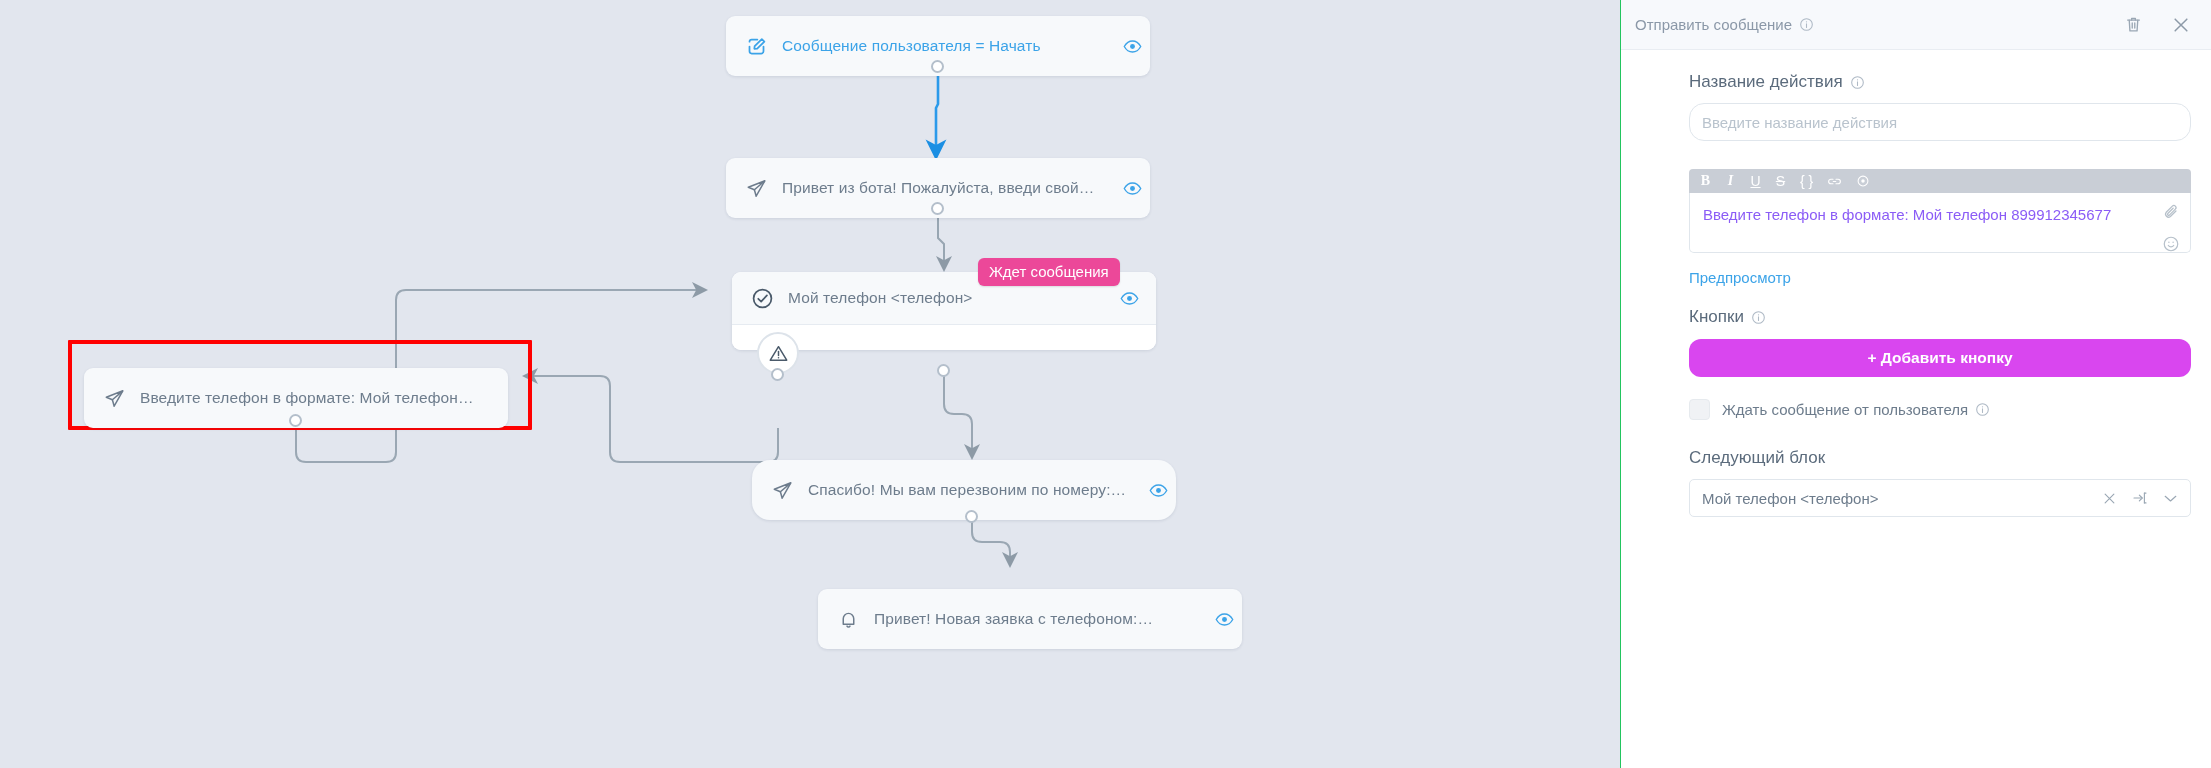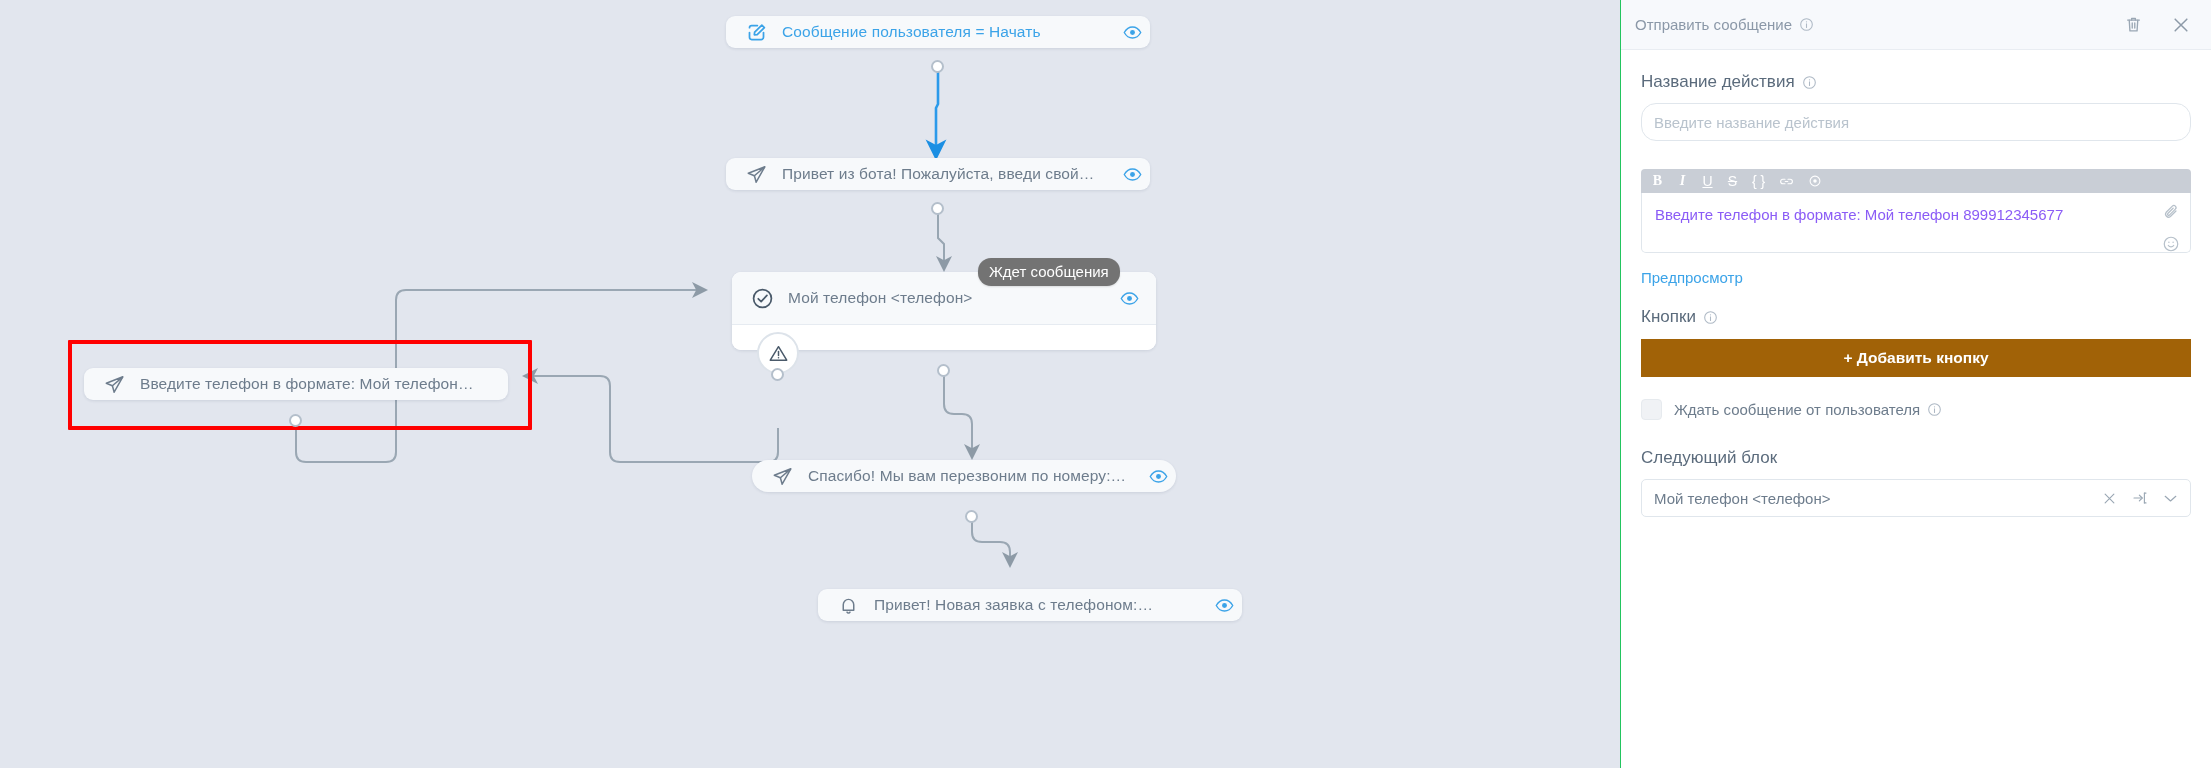--- a/index.html
+++ b/index.html
@@ -40,21 +40,21 @@
   
   .node {
     position: absolute;
     background: #f7f9fb;
     border-radius: 9px;
     box-shadow: 0 1px 3px rgba(40,60,90,0.12);
     display: flex;
     align-items: center;
     box-sizing: border-box;
     padding: 0 7px 0 18px;
-    height: 32px;
+    height: 60px;
   }
   .node .n-icon {
     width: 24px;
     height: 24px;
     flex: 0 0 24px;
     display: flex;
     align-items: center;
     justify-content: center;
     margin-right: 14px;
   }
@@ -103,25 +103,25 @@
     width: 464px; height: 90px;
     border: 4px solid #ff0000;
     box-sizing: border-box;
     border-radius: 1px;
   }
 
   
   .wait-badge {
     position: absolute;
     left: 978px; top: 258px;
-    background: #737373;
+    background: #ec4899;
     color: #ffffff;
     font-size: 15px;
     padding: 5px 11px 6px 11px;
-    border-radius: 13px;
+    border-radius: 6px;
     white-space: nowrap;
     box-shadow: 0 1px 2px rgba(0,0,0,.12);
   }
 
   
   .port {
     position: absolute;
     width: 13px; height: 13px;
     background: #ffffff;
     border: 2px solid #b4bfcb;
@@ -167,21 +167,21 @@
     gap: 7px;
   }
   .panel-head .ph-actions {
     margin-left: auto;
     display: flex;
     align-items: center;
     gap: 28px;
   }
   .ico-btn { cursor: pointer; display: flex; align-items: center; justify-content: center; }
 
-  .panel-body { padding: 22px 20px 0 20px; }
+  .panel-body { padding: 22px 20px 0 20px; margin-left: 48px; }
 
   .field-label {
     font-size: 17px;
     color: #5b6b7c;
     display: flex;
     align-items: center;
     gap: 7px;
     margin-bottom: 11px;
   }
   .text-input {
@@ -261,24 +261,24 @@
     display: flex;
     align-items: center;
     gap: 7px;
     margin-top: 20px;
     margin-bottom: 12px;
   }
 
   .btn-primary {
     width: 100%;
     height: 38px;
-    background: #a16207;
+    background: #d946ef;
     color: #ffffff;
     border: none;
-    border-radius: 0;
+    border-radius: 12px;
     font-size: 15.5px;
     font-weight: bold;
     font-family: inherit;
     cursor: pointer;
   }
 
   .check-row {
     display: flex;
     align-items: center;
     gap: 12px;

